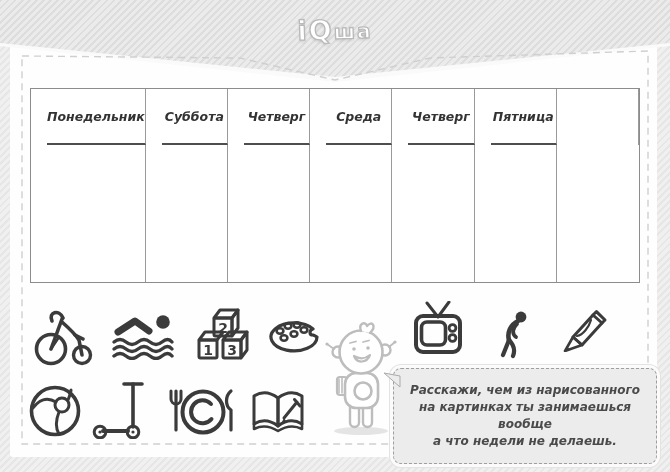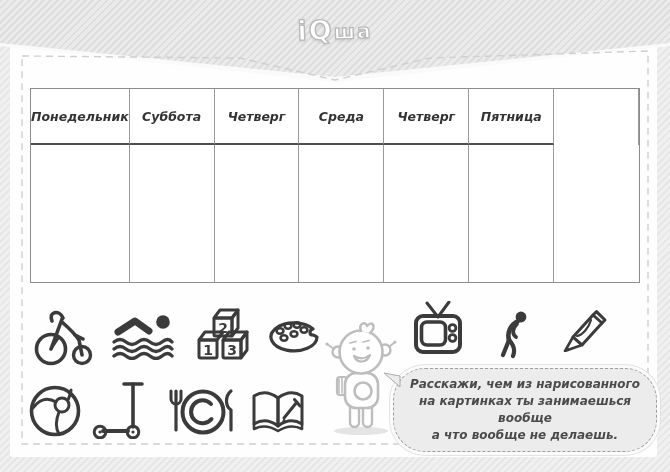--- a/index.html
+++ b/index.html
@@ -20,34 +20,34 @@
     transform:rotate(-2deg); }
   .logo .big{ font-size:27px; }
   .logo .small{ font-size:20px; }
   .border-svg{ position:absolute; inset:0; pointer-events:none; }
 
   .week-table{ position:absolute; left:30px; top:88px; width:610px; height:195px;
     display:grid; grid-template-columns:repeat(7,1fr); grid-template-rows:56px 1fr;
     border:1.5px solid #8c8c8c; background:#fff; }
   .week-table .hcell{ border-right:1px solid #9a9a9a; border-bottom:2px solid #4e4e4e;
     display:flex; align-items:center; justify-content:center;
-    font-style:italic; font-weight:600; font-size:12.5px; color:#333; }
+    font-style:italic; font-weight:600; font-size:12.5px; color:#333;margin-left:16px; }
   .week-table .bcell{ border-right:1px solid #9a9a9a; }
   .week-table .hcell:nth-child(7), .week-table .bcell:nth-child(14){ border-right:none; }
 
   .icon{ position:absolute; }
   .icon svg{ display:block; width:100%; height:100%; }
   .ink{ stroke:#3b3b3b; fill:none; stroke-linecap:round; stroke-linejoin:round; }
   .ink-fill{ fill:#3b3b3b; stroke:none; }
 
   .mascot{ position:absolute; left:325px; top:321px; width:72px; height:116px; }
   .soft{ stroke:#bdbdbd; fill:#ffffff; stroke-linecap:round; stroke-linejoin:round; }
 
-  .bubble{ position:absolute; left:393px; top:368px; width:264px; height:84px;
-    background:#ececec; border:1px dashed #9e9e9e; border-radius:32px;
+  .bubble{ position:absolute; left:393px; top:368px; width:264px; height:96px;
+    background:#ececec; border:1px dashed #9e9e9e; border-radius:8px;
     box-shadow:0 0 0 3px #fbfbfb, 0 0 0 4px #e3e3e3;
     display:flex; align-items:center; justify-content:flex-start; }
   .bubble-tail{ position:absolute; left:-11px; top:2px; }
   .bubble-text{ font-style:italic; font-weight:bold; font-size:12px; line-height:1.4;
     color:#4a4a4a; text-align:center; padding:2px 6px; }
 </style>
 </head>
 <body>
 
 <div class="stage">
@@ -229,17 +229,17 @@
     </svg>
   </div>
 
   <div class="bubble">
     <svg class="bubble-tail" width="18" height="20">
       <polygon points="17,16 1,2 17,5" fill="#ececec" stroke="#aaaaaa" stroke-width="1"></polygon>
     </svg>
     <div class="bubble-text">
       <div>Расскажи, чем из нарисованного</div>
       <div>на картинках ты занимаешься вообще</div>
-      <div>а что вообще не делаешь.</div>
+      <div>а что недели не делаешь.</div>
     </div>
   </div>
 
 </div>
 
 </body></html>

